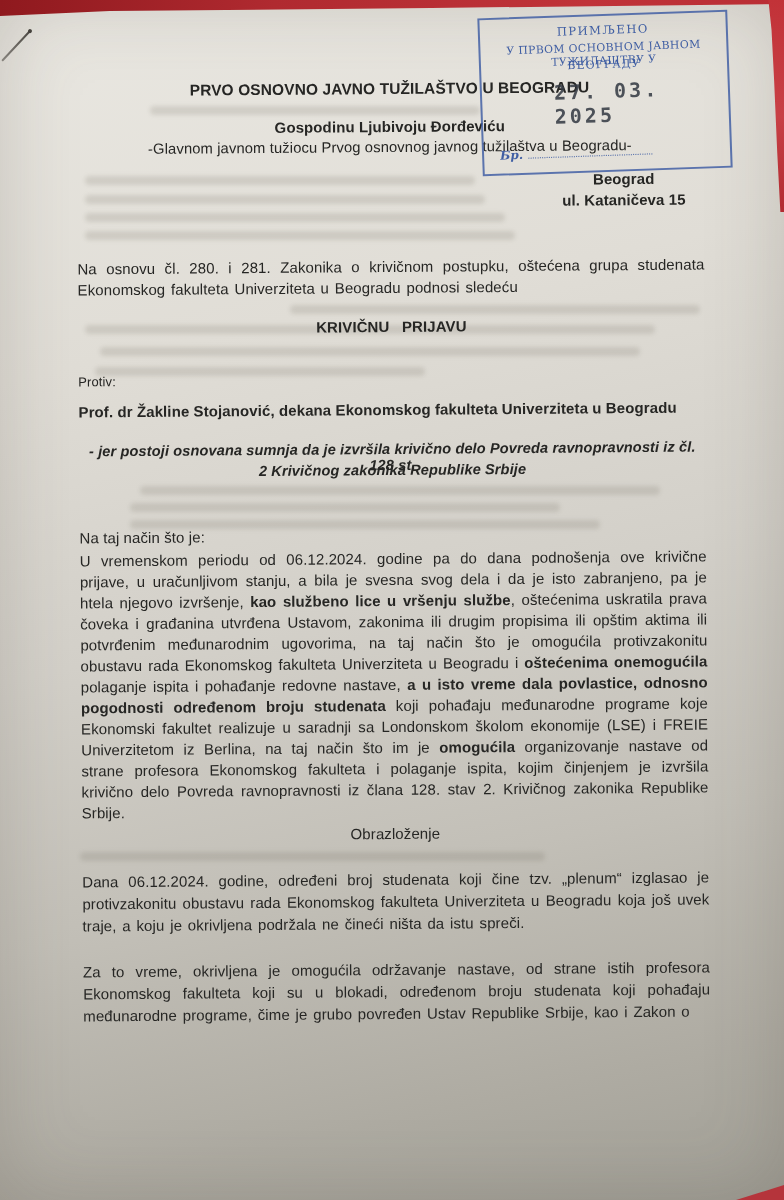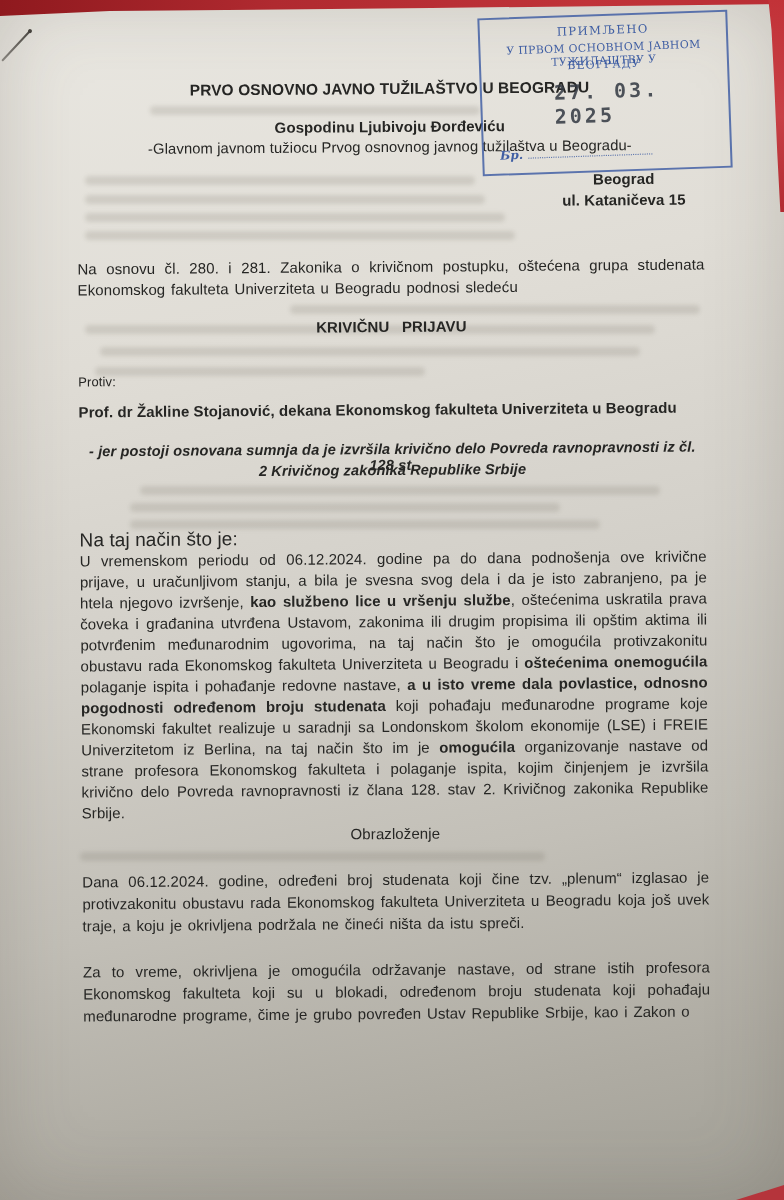--- a/index.html
+++ b/index.html
@@ -41,21 +41,21 @@
   .addr-name{top:118px;font-size:15px;font-weight:bold;}
   .addr-role{top:139px;font-size:14.8px;}
   .city-block{left:482px;top:170px;width:290px;text-align:center;
     font-size:15px;font-weight:600;line-height:21px;}
   .intro{top:256px;font-size:15px;line-height:21px;}
   .charge{top:318px;font-size:15px;font-weight:bold;letter-spacing:.45em;word-spacing:.55em;}
   .protiv{left:80px;top:364px;font-size:13px;font-weight:normal;margin-top:8px;}
   .accused{left:80px;top:401px;width:640px;font-size:15px;font-weight:bold;}
   .susp1{top:441px;font-size:14.6px;font-style:italic;font-weight:600;}
   .susp2{top:462px;font-size:14.6px;font-style:italic;font-weight:600;}
-  .manner{left:80px;top:527px;font-size:19px;}
+  .manner{left:80px;top:527px;font-size:15px;}
   .bodyp{top:548px;font-size:15px;line-height:21px;}
   .obraz{top:825px;font-size:15px;}
   .exp1{top:869px;font-size:15px;line-height:22px;}
   .exp2{top:959px;font-size:15px;line-height:22px;}
   
   .stamp{position:absolute;left:480px;top:14px;width:246px;height:154px;
     transform:rotate(-2deg);
     border:2px solid rgba(52,84,160,.78);
     color:rgba(49,82,158,.92);}
   .stamp .s{position:absolute;left:0;width:100%;text-align:center;

